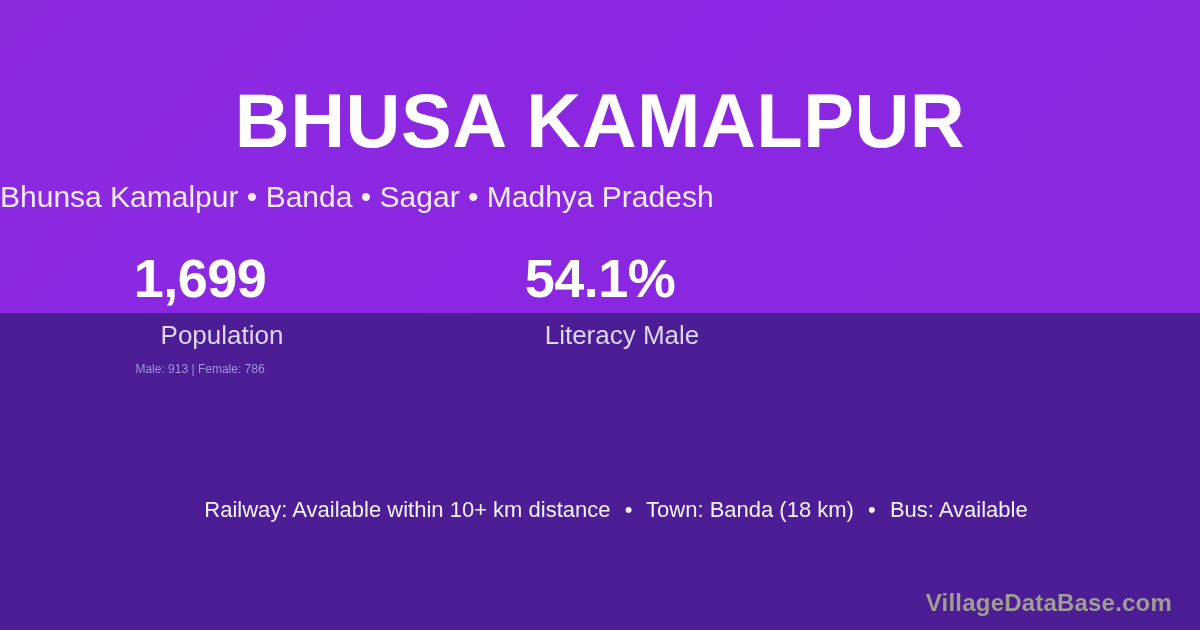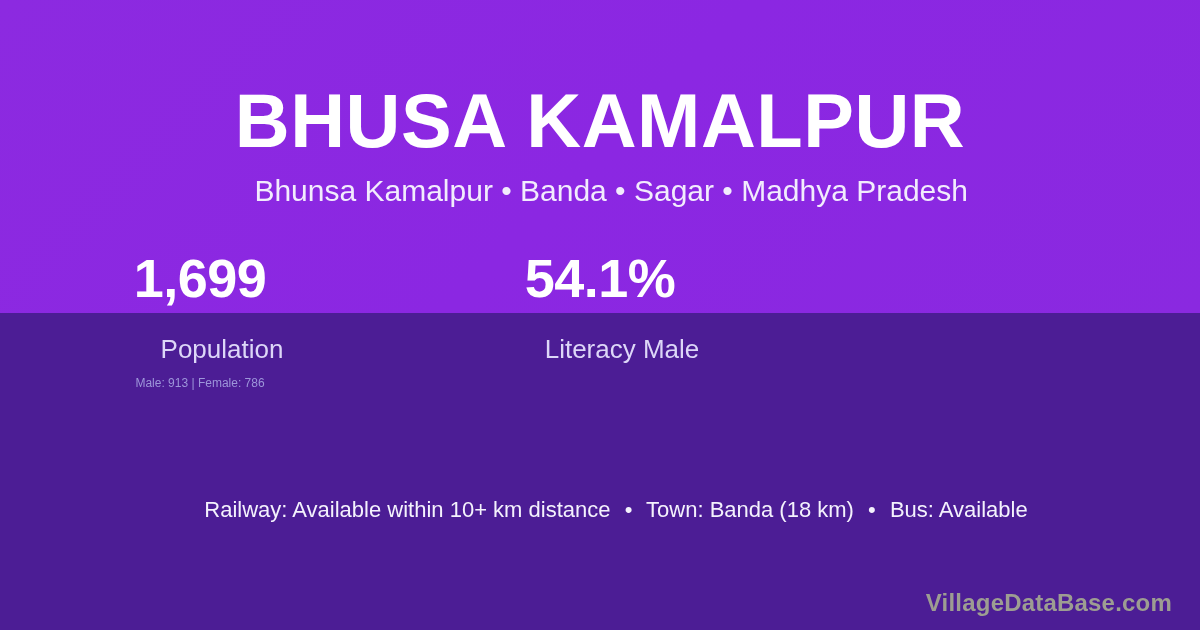--- a/index.html
+++ b/index.html
@@ -43,23 +43,23 @@
     font-weight: bold;
     letter-spacing: 0.5px;
     line-height: 1.0;
     white-space: nowrap;
   }
 
   
   #village-subtitle {
     position: absolute;
     left: 0;
-    top: 176px;
+    top: 182px;
     width: 968px;
-    text-align: right;
+    text-align: left;
     color: #f2ecfd;
     font-size: 30px;
     font-weight: normal;
     line-height: 1.0;
     white-space: nowrap;
   }
 
   
   #stats-row {
     position: absolute;
@@ -78,21 +78,21 @@
     font-size: 54px;
     font-weight: bold;
     line-height: 56px;
     letter-spacing: -0.5px;
   }
   .stat-label {
     color: #ddd7f8;
     font-size: 26px;
     font-weight: normal;
     line-height: 30px;
-    margin-top: 28px;
+    margin-top: 14px;
     padding-left: 44px;
   }
   .stat-sub {
     color: #9d96da;
     font-size: 12px;
     font-weight: normal;
     line-height: 20px;
     margin-top: 9px;
   }
 

